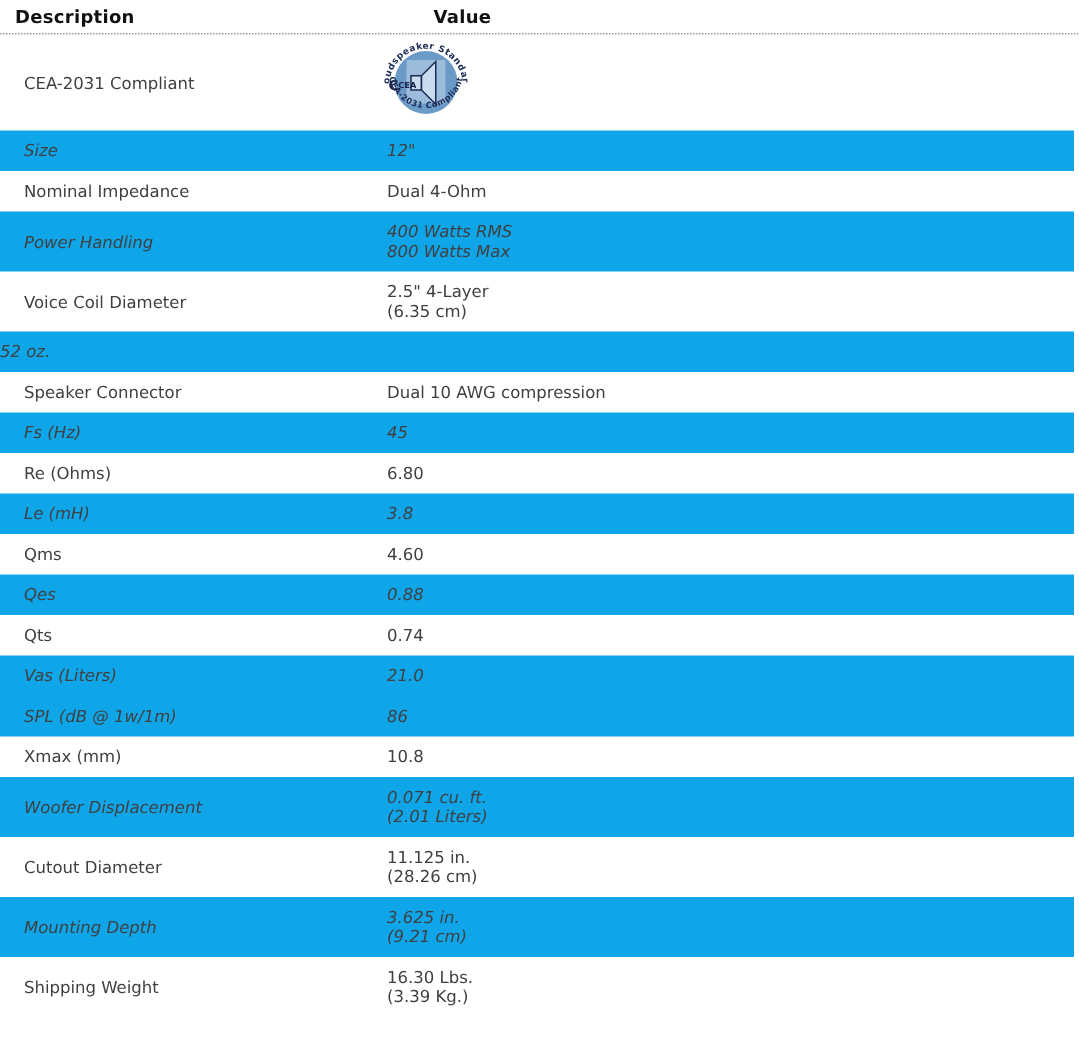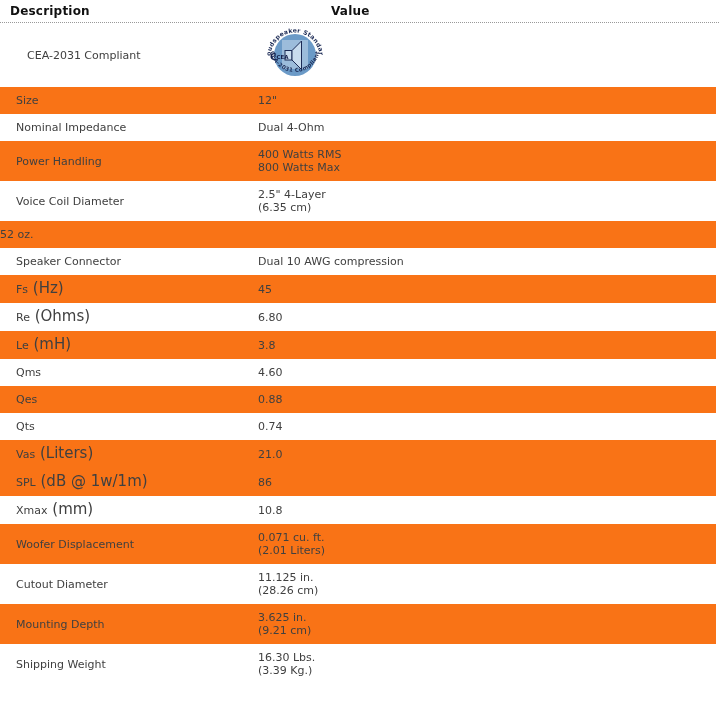--- a/index.html
+++ b/index.html
@@ -17,50 +17,49 @@
   }
   .spec-table { width: 719px; }
 
   
   .header-row {
     display: flex;
     align-items: center;
     height: 22px;
     border-bottom: 1px dotted #999999;
     box-sizing: content-box;
-    gap: 42px;
   }
   .header-cell {
     font-weight: bold;
     font-size: 12px;
     color: #111111;
     letter-spacing: 0.2px;
   }
   .hc-desc { width: 248px; padding-left: 10px; box-sizing: border-box; }
   .hc-value { flex: 1; margin-left: 41px; }
 
   
   .rows { width: 716px; }
   .row {
     display: flex;
     align-items: center;
     min-height: 27px;
     box-sizing: border-box;
     padding: 7px 0;
   }
-  .row.shaded { background: #f97316; }
-  .row.row-cea { height: 64px; padding: 0; margin-left: 11px; }
+  .row.shaded { background: #0ea5e9; font-style: italic; }
+  .row.row-cea { height: 64px; padding: 0; }
   .cell-label {
     width: 258px;
     padding-left: 16px;
     box-sizing: border-box;
     line-height: 13px;
   }
   .cell-value { flex: 1; line-height: 13px; }
-  .unit { font-size: 15px; }
+  .unit { font-size: 11px; }
   .value-line { line-height: 13px; }
   .logo-wrap { margin-left: -4px; height: 58px; }
 </style>
 </head>
 <body>
 
 <div class="spec-table">
 
   <div class="header-row">
     <div class="header-cell hc-desc">Description</div>

